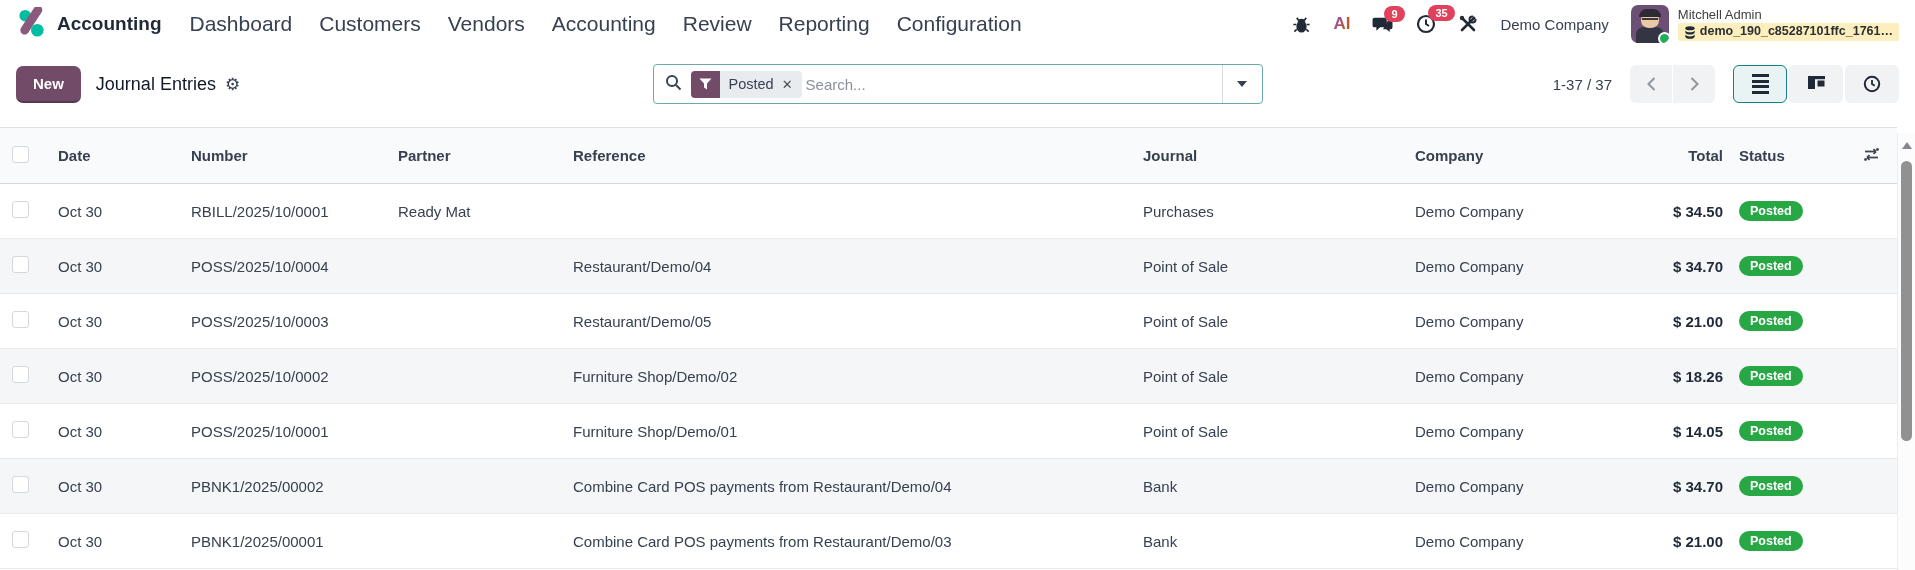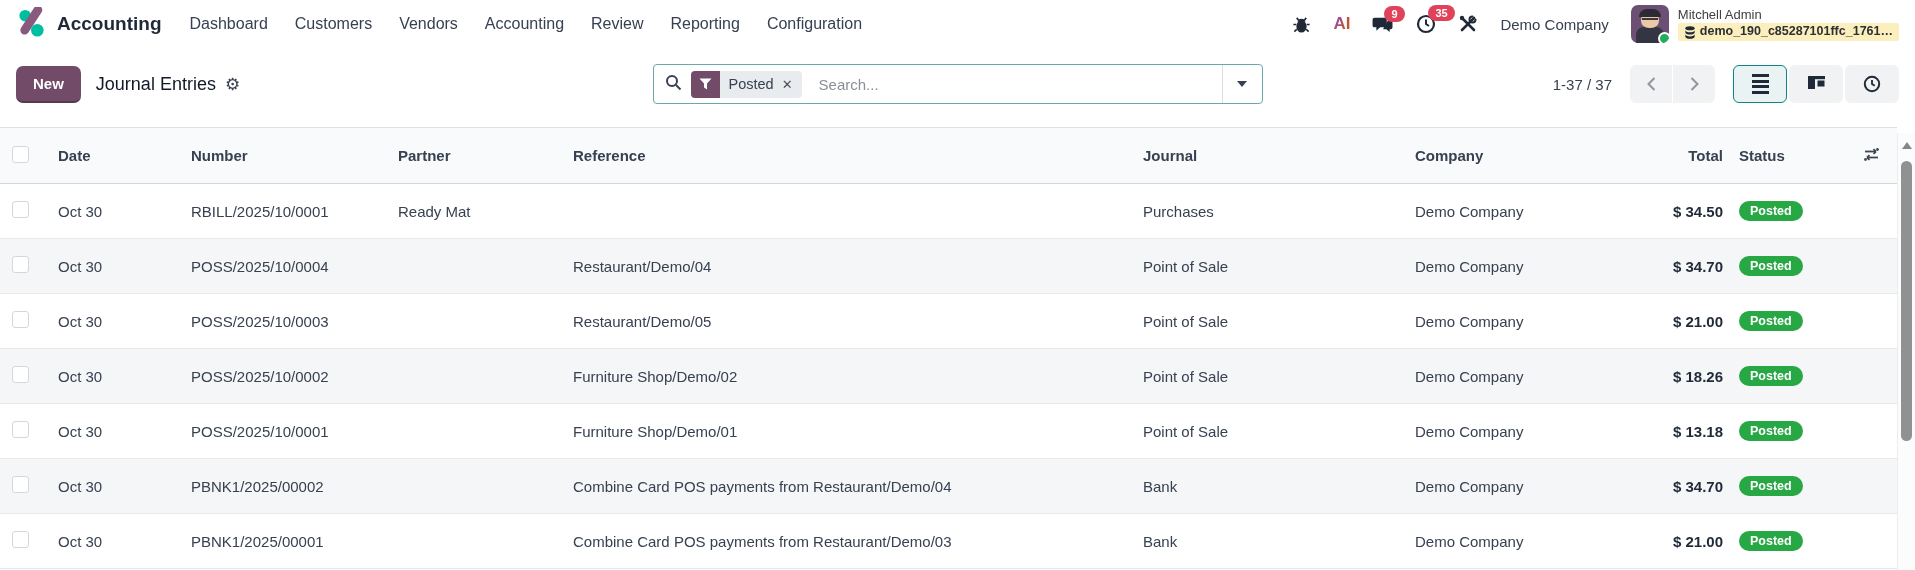--- a/index.html
+++ b/index.html
@@ -10,21 +10,21 @@
   }
 
   
   .navbar {
     height:48px; display:flex; align-items:center; padding:0 16px;
     background:#fff; white-space:nowrap;
   }
   .brand { display:flex; align-items:center; cursor:pointer; }
   .brand-name { font-size:19px; font-weight:700; color:#1f2937; margin-left:10px; }
   .nav-menu { display:flex; align-items:center; margin-left:28px; gap:27px; }
-  .nav-item { font-size:16px; color:#374151; cursor:pointer; }
+  .nav-item { font-size:21px; color:#374151; cursor:pointer; }
   .spacer { flex:1; }
   .systray { display:flex; align-items:center; gap:22px;justify-content:space-between; }
   .tray-icon { position:relative; display:flex; align-items:center; cursor:pointer; }
   .badge-red {
     position:absolute; top:-9px; left:12px;
     background:#e0415b; color:#fff; font-size:11px; font-weight:700;
     border-radius:10px; padding:1px 7px; line-height:14px;
   }
   .ai-label {
     font-size:17px; font-weight:800;
@@ -69,21 +69,21 @@
   .facet {
     display:flex; align-items:stretch; height:27px; margin-left:9px;
     border-radius:4px; overflow:hidden; flex-shrink:0; cursor:pointer;
   }
   .facet-funnel { background:#714b67; width:29px; display:flex; align-items:center; justify-content:center; }
   .facet-body { background:#e9ecef; display:flex; align-items:center; gap:8px; padding:0 9px; }
   .facet-label { font-size:14.5px; color:#374151; }
   .facet-close { font-size:13px; color:#495057; cursor:pointer; line-height:1; }
   .search-input {
     flex:1; border:none; outline:none; font-size:15px; color:#0f172a;
-    margin-left:17px; min-width:40px; font-family:"Liberation Sans", sans-serif;
+    margin-left:4px; min-width:40px; font-family:"Liberation Sans", sans-serif;
   }
   .search-input::placeholder { color:#8a9099; }
   .search-caret-box {
     width:40px; align-self:stretch; display:flex; align-items:center; justify-content:center;
     border-left:1px solid #d8dce1; cursor:pointer;
   }
   .caret-down { width:0; height:0; border-left:5px solid transparent; border-right:5px solid transparent; border-top:6px solid #374151; }
 
   .cp-right { justify-self:end; display:flex; align-items:center; gap:18px;justify-content:flex-end; }
   .pager-text { font-size:15px; color:#374151; }
@@ -383,21 +383,21 @@
     <td class="col-gear"></td>
   </tr>
         <tr class="data-row">
     <td class="col-cb"><input type="checkbox" style=""></td>
     <td class="col-date">Oct 30</td>
     <td class="col-number">POSS/2025/10/0001</td>
     <td class="col-partner"></td>
     <td class="col-reference">Furniture Shop/Demo/01</td>
     <td class="col-journal">Point of Sale</td>
     <td class="col-company">Demo Company</td>
-    <td class="col-total"><span class="row-total">$ 13.18</span></td>
+    <td class="col-total"><span class="row-total">$ 14.05</span></td>
     <td class="col-status"><span class="badge-status">Posted</span></td>
     <td class="col-gear"></td>
   </tr>
         <tr class="data-row">
     <td class="col-cb"><input type="checkbox" style=""></td>
     <td class="col-date">Oct 30</td>
     <td class="col-number">PBNK1/2025/00002</td>
     <td class="col-partner"></td>
     <td class="col-reference">Combine Card POS payments from Restaurant/Demo/04</td>
     <td class="col-journal">Bank</td>

